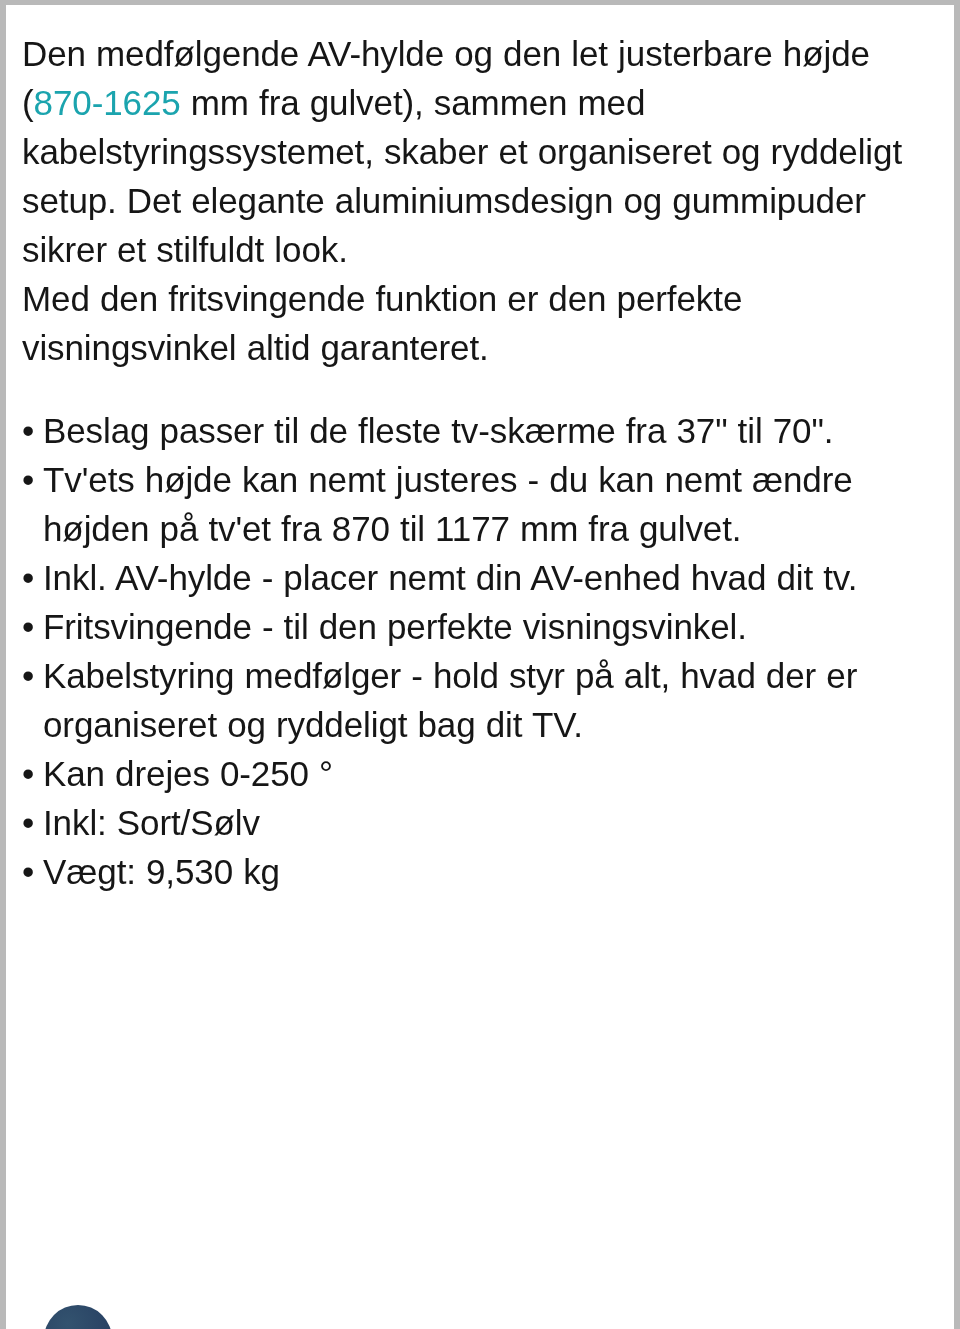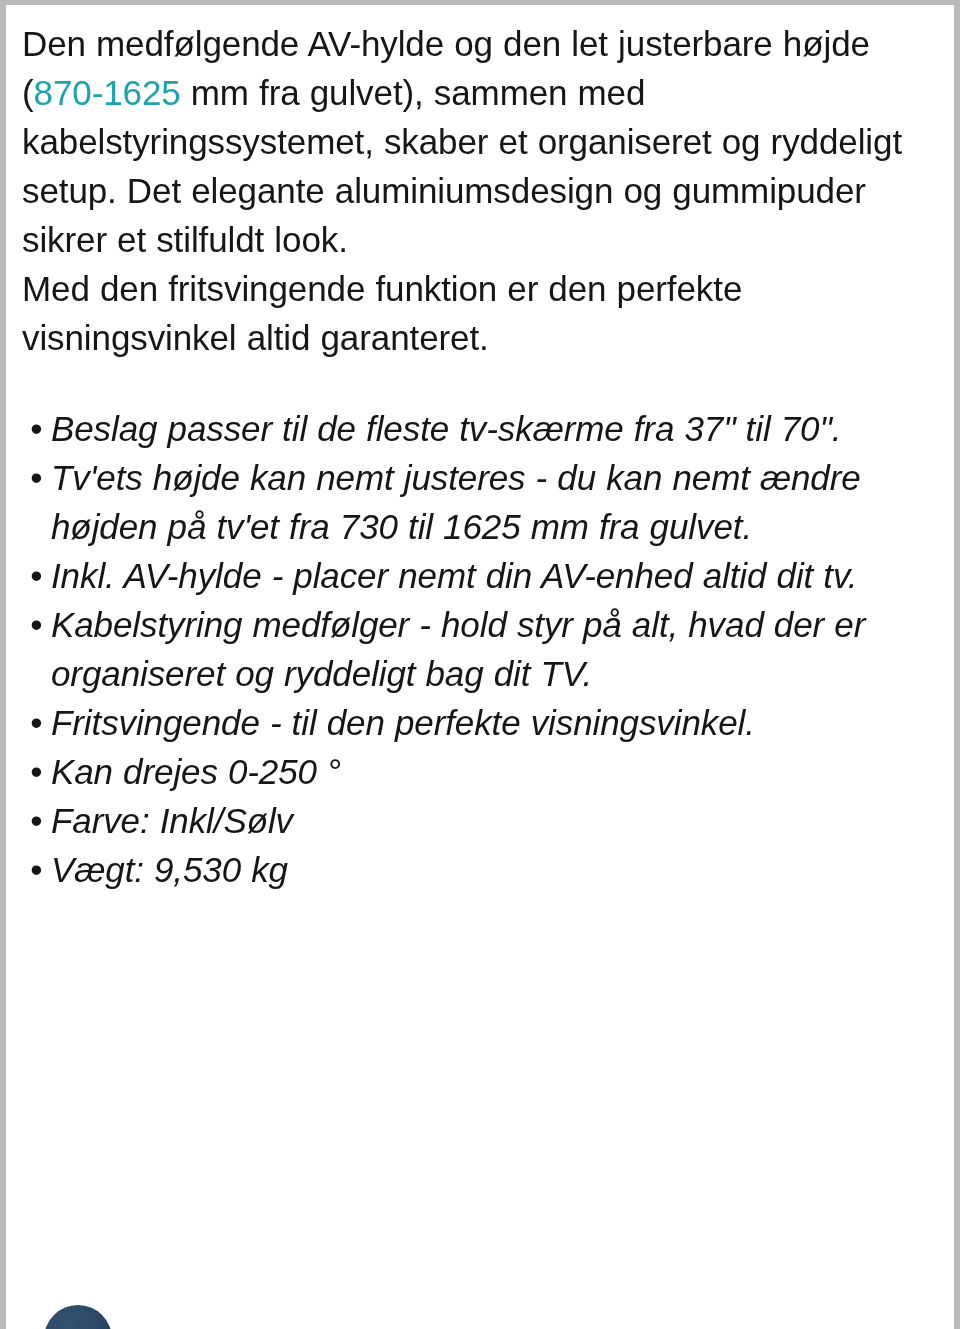--- a/index.html
+++ b/index.html
@@ -30,21 +30,21 @@
     top: 5px;
     right: 6px;
     bottom: 0;
     background: #ffffff;
     overflow: hidden;
   }
 
   .content {
     position: absolute;
     left: 16px;
-    top: 14px;
+    top: 24px;
     right: 10px;
   }
 
   .para {
     font-size: 35px;
     line-height: 49px;
     color: #161616;
     letter-spacing: -0.1px;
     margin: 0;
     word-spacing: 0.5px;
@@ -53,23 +53,22 @@
   .intro {
     margin-bottom: 0;
   }
 
   .spacer {
     height: 34px;
   }
 
   .bullets {
     list-style: none;
-    margin: 8px;
+    margin: 0;
     padding: 0;
-    font-style: italic;
   }
 
   .bullets li {
     font-size: 35px;
     line-height: 49px;
     color: #161616;
     letter-spacing: -0.1px;
     margin: 0;
     padding: 0 0 0 21px;
     text-indent: -21px;
@@ -108,26 +107,26 @@
 
       <div>
         <p class="para intro"><span>Den medfølgende AV-hylde og den let justerbare højde (</span><span class="hl">870-1625</span><span> mm fra gulvet), sammen med kabelstyringssystemet, skaber et organiseret og ryddeligt setup. Det elegante aluminiumsdesign og gummipuder sikrer et stilfuldt look.</span></p>
         <p class="para intro"><span>Med den fritsvingende funktion er den perfekte visningsvinkel altid garanteret.</span></p>
       </div>
 
       <div class="spacer"></div>
 
       <ul class="bullets">
         <li><span class="bullet-dot">•</span><span>Beslag passer til de fleste tv-skærme fra 37" til 70".</span></li>
-        <li><span class="bullet-dot">•</span><span>Tv'ets højde kan nemt justeres - du kan nemt ændre højden på tv'et fra 730 til 1625 mm fra gulvet.</span></li>
-        <li><span class="bullet-dot">•</span><span>Inkl. AV-hylde - placer nemt din AV-enhed altid dit tv.</span></li>
+        <li><span class="bullet-dot">•</span><span>Tv'ets højde kan nemt justeres - du kan nemt ændre højden på tv'et fra 870 til 1177 mm fra gulvet.</span></li>
+        <li><span class="bullet-dot">•</span><span>Inkl. AV-hylde - placer nemt din AV-enhed hvad dit tv.</span></li>
+        <li><span class="bullet-dot">•</span><span>Fritsvingende - til den perfekte visningsvinkel.</span></li>
         <li><span class="bullet-dot">•</span><span>Kabelstyring medfølger - hold styr på alt, hvad der er organiseret og ryddeligt bag dit TV.</span></li>
-        <li><span class="bullet-dot">•</span><span>Fritsvingende - til den perfekte visningsvinkel.</span></li>
         <li><span class="bullet-dot">•</span><span>Kan drejes 0-250 °</span></li>
-        <li><span class="bullet-dot">•</span><span>Farve: Inkl/Sølv</span></li>
+        <li><span class="bullet-dot">•</span><span>Inkl: Sort/Sølv</span></li>
         <li><span class="bullet-dot">•</span><span>Vægt: 9,530 kg</span></li>
       </ul>
 
     </div>
 
     <div class="fab"></div>
   </div>
 </div>
 
 </body></html>

